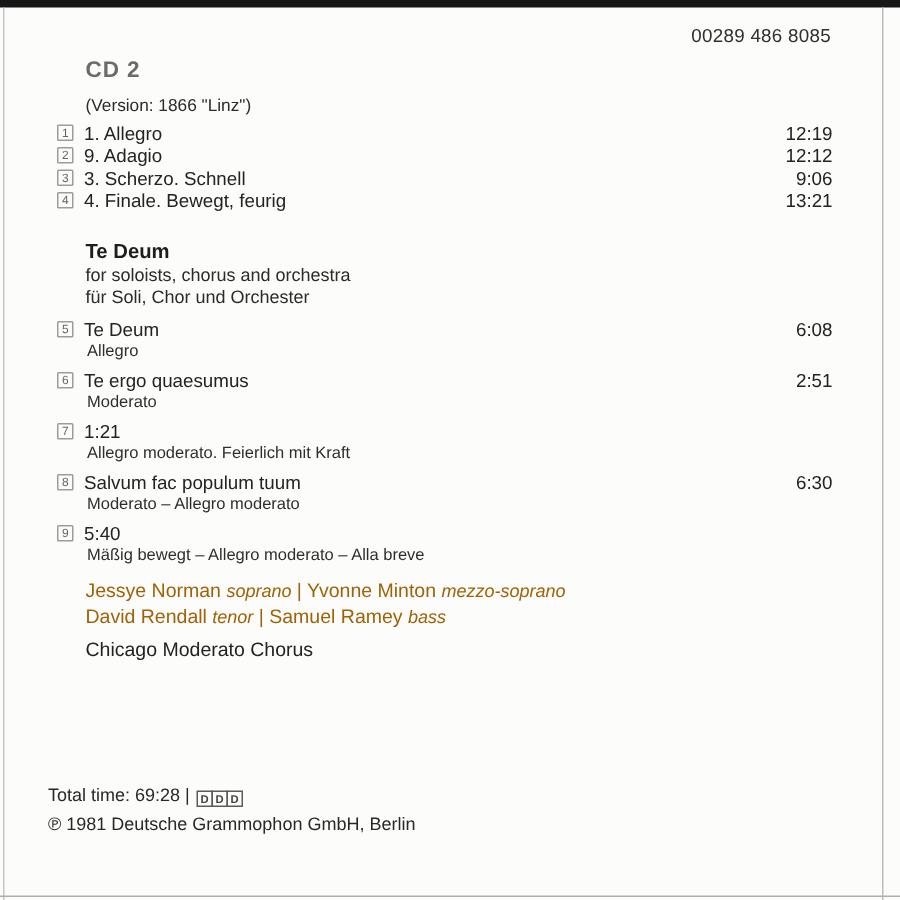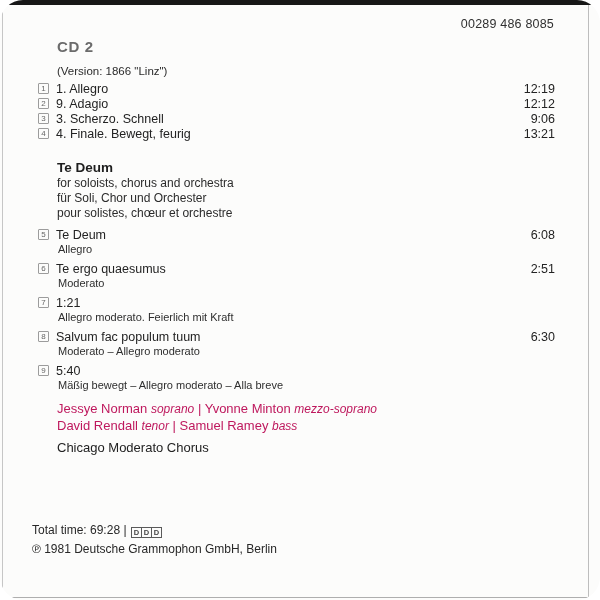--- a/index.html
+++ b/index.html
@@ -1,21 +1,20 @@
 <!DOCTYPE html>
 <html><head>
 <meta charset="utf-8">
 <style>
   html,body { margin:0; padding:0; }
   .page {
     position:relative; width:600px; height:600px;
     background:#fcfcfb; overflow:hidden;
     font-family:"Liberation Sans", sans-serif;
     color:#262626;
-    border-radius:23px;
     -webkit-font-smoothing:antialiased;
   }
   
   .edge-top    { position:absolute; top:0; left:0; right:0; height:5px; background:#171717; }
   .edge-left   { position:absolute; top:5px; bottom:0; left:2px; width:1px; background:#c6c6c6; }
   .edge-right  { position:absolute; top:5px; bottom:0; right:11px; width:1px; background:#bdbdbd; }
   .edge-bottom { position:absolute; bottom:2px; left:0; right:0; height:1px; background:#aeaeae; }
 
   .catalog {
     position:absolute; top:17px; right:46px;
@@ -47,21 +46,21 @@
     flex:none; width:11px; height:11px; margin-right:7px;
     border:1px solid #9c9c9c; border-radius:1px; box-sizing:border-box;
     font-size:8px; line-height:9px; text-align:center; color:#666;
   }
   .ttitle { flex:1; font-size:12.5px; color:#232323; }
   .ttime  { font-size:12.5px; color:#232323; }
   .tsub   { margin:1px 0 5px 20px; font-size:11px; line-height:13px; color:#2e2e2e; }
   .tsub:empty { display:none; margin:0; }
 
   .performers { margin:9px 0 0 19px; }
-  .perf-line { font-size:13px; line-height:16.5px; color:#be185d; }
+  .perf-line { font-size:13px; line-height:16.5px; color:#a16207; }
   .perf-line .voice { font-style:italic; font-size:12px; }
   .chorus { margin-top:6px; font-size:13px; line-height:16px; color:#222; }
 
   .footer { position:absolute; left:32px; top:523px; font-size:12px; color:#282828; }
   .footer .line1 { line-height:15px; }
   .footer .line2 { margin-top:3px; line-height:15px; }
   .spars { display:inline-block; vertical-align:-1px; margin-left:2px; }
   .spars span {
     display:inline-block; width:11px; height:11px; margin-left:-1px;
     border:1px solid #5a5a5a; box-sizing:border-box;
@@ -125,21 +124,20 @@
   </div>
 </div>
   </div>
 
   <div class="work">
     <div class="work-title">Te Deum</div>
 
     <div class="work-desc">
             <div>for soloists, chorus and orchestra</div>
             <div>für Soli, Chor und Orchester</div>
-            <div>pour solistes, chœur et orchestre</div>
           </div>
     <div>
   <div class="track-group">
     <div class="track-row">
       <span class="tnum">5</span>
       <span class="ttitle">Te Deum</span>
       <span class="ttime">6:08</span>
     </div>
     <div class="tsub">Allegro</div>
   </div>

